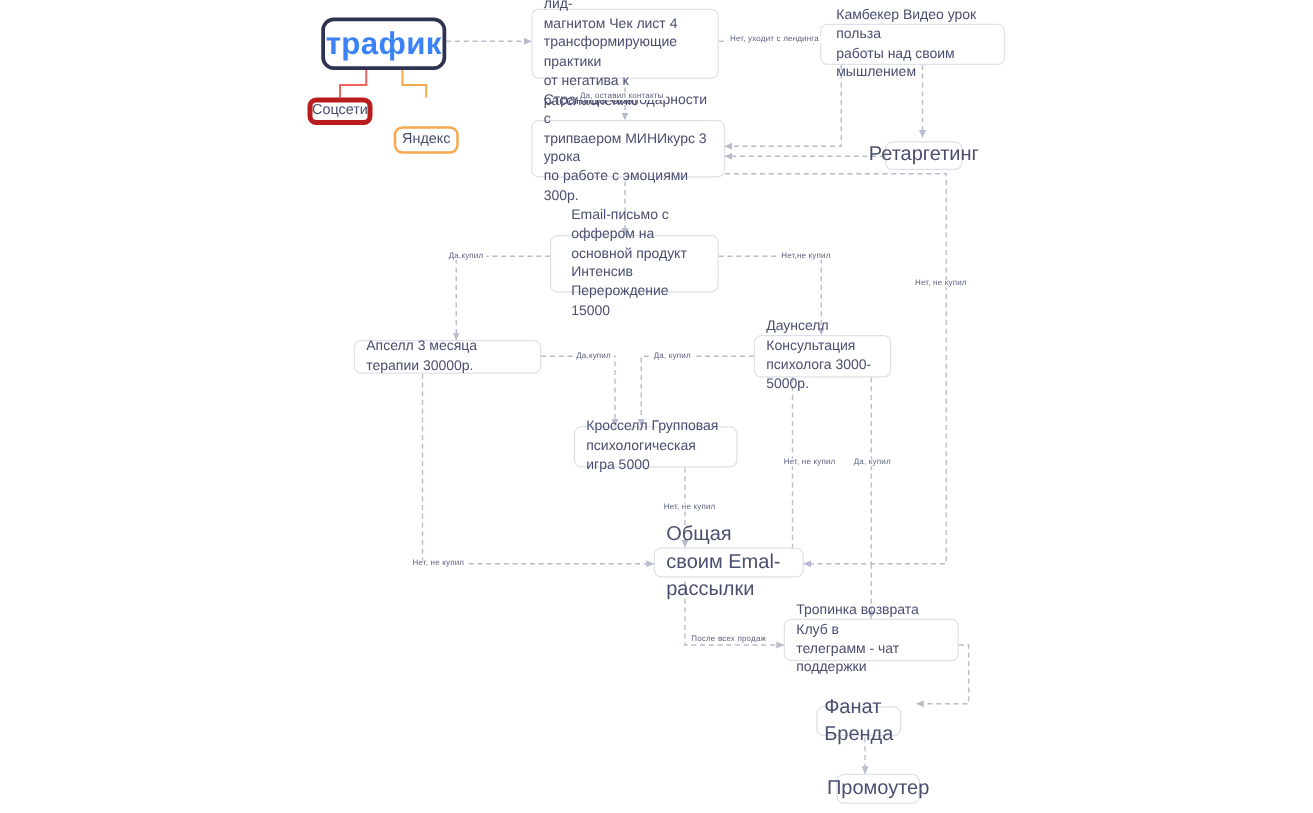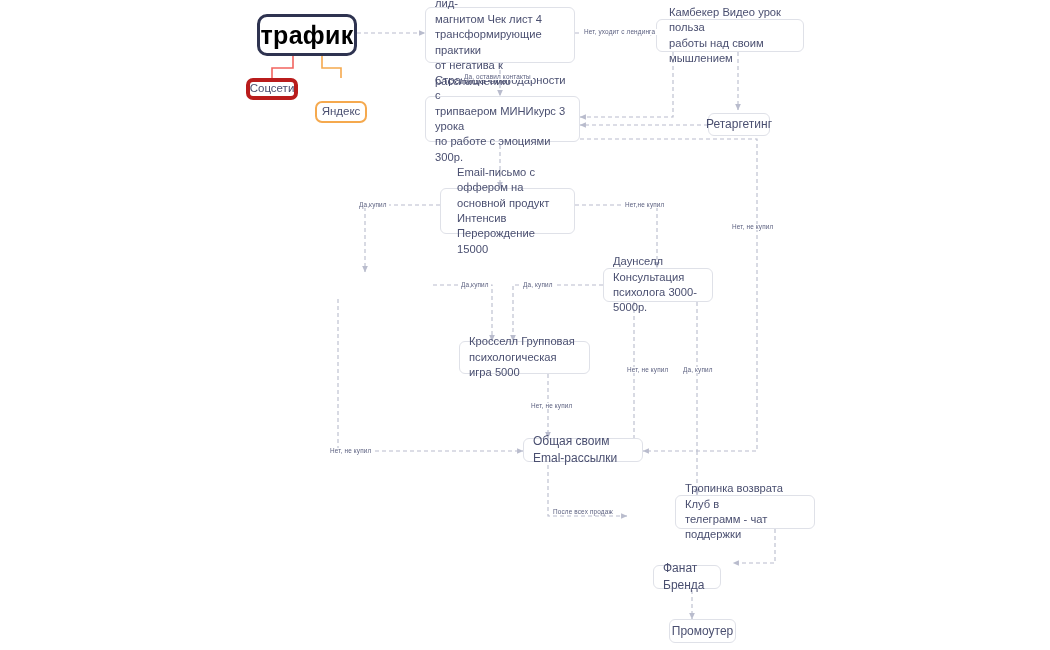--- a/index.html
+++ b/index.html
@@ -38,21 +38,21 @@
     color: #4a4f70;
     display: flex;
     align-items: center;
     line-height: 1.38;
     padding: 6px 9px;
     white-space: pre-line;
   }
   .node.n-traffic {
     border: 3px solid #2e3350;
     border-radius: 10px;
-    color: #000000;
+    color: #3b82f6;
     font-weight: bold;
     font-size: 25px;
     justify-content: center;
     letter-spacing: .3px;
   }
   .node.n-soc {
     border: 4px solid #b91c1c;
     border-radius: 7px;
     color: #4a4f70;
     justify-content: center;
@@ -61,21 +61,21 @@
   .node.n-yandex {
     border: 2px solid #f5a94e;
     border-radius: 7px;
     color: #4a4f70;
     justify-content: center;
     font-size: 11.5px;
     margin-top: 23px;
   }
   .node.small-center {
     justify-content: center;
-    font-size: 12px;
+    font-size: 16px;
   }
   .node.body-text {
     font-size: 11.2px;
   }
   .edge-label {
     position: absolute;
     font-size: 6.4px;
     color: #5c6180;
     letter-spacing: .15px;
     white-space: nowrap;
@@ -181,36 +181,39 @@
   <div class="node small-center" style="left:708px; top:113px; width:62px; height:23px;">
     <span>Ретаргетинг</span>
   </div>
 
   <div class="node body-text" style="left:440px; top:188px; width:135px; height:46px;padding-left:16px;">
     <span>Email-письмо с оффером на
 основной продукт Интенсив
 Перерождение 15000</span>
   </div>
 
+  <div class="node body-text" style="left:283px; top:272px; width:150px; height:27px;">
+    <span>Апселл 3 месяца терапии 30000р.</span>
+  </div>
 
   <div class="node body-text" style="left:603px; top:268px; width:110px; height:34px;">
     <span>Даунселл Консультация
 психолога 3000-5000р.</span>
   </div>
 
   <div class="node body-text" style="left:459px; top:341px; width:131px; height:33px;">
     <span>Кросселл Групповая
 психологическая игра 5000</span>
   </div>
 
   <div class="node small-center" style="left:523px; top:438px; width:120px; height:24px;">
     <span>Общая своим Emal-рассылки</span>
   </div>
 
-  <div class="node body-text" style="left:627px; top:495px; width:140px; height:34px;margin-left:48px;">
+  <div class="node body-text" style="left:627px; top:495px; width:140px; height:34px;">
     <span>Тропинка возврата Клуб в
 телеграмм - чат поддержки</span>
   </div>
 
   <div class="node small-center" style="left:653px; top:565px; width:68px; height:24px;">
     <span>Фанат Бренда</span>
   </div>
 
   <div class="node small-center" style="left:669px; top:619px; width:67px; height:24px;">
     <span>Промоутер</span>

